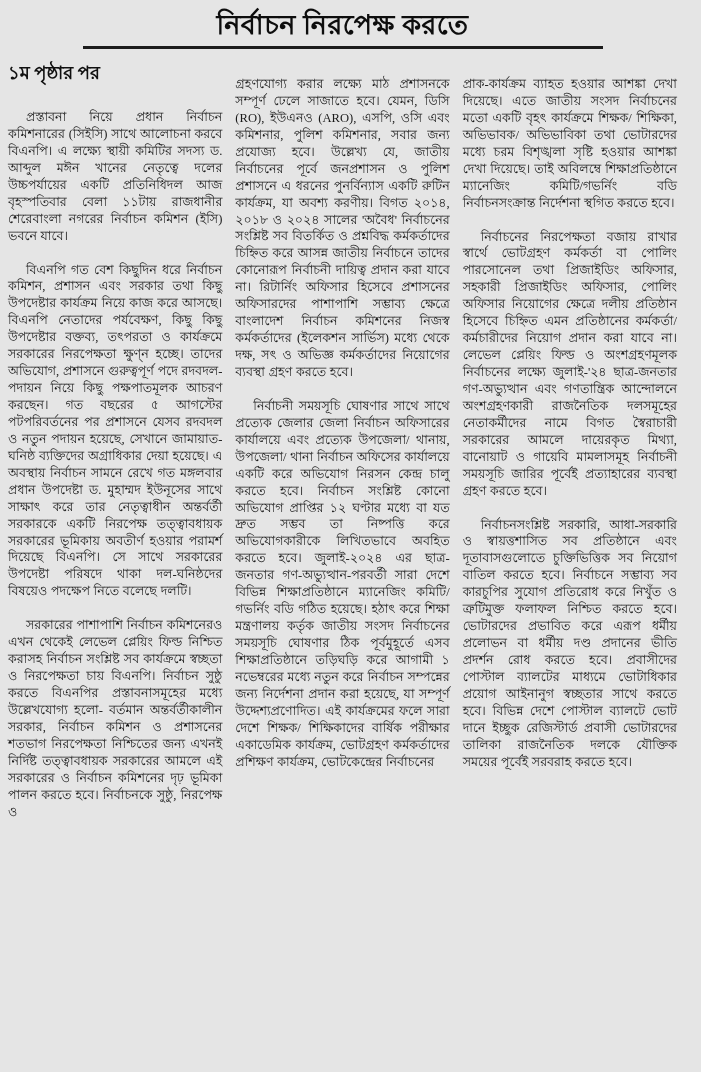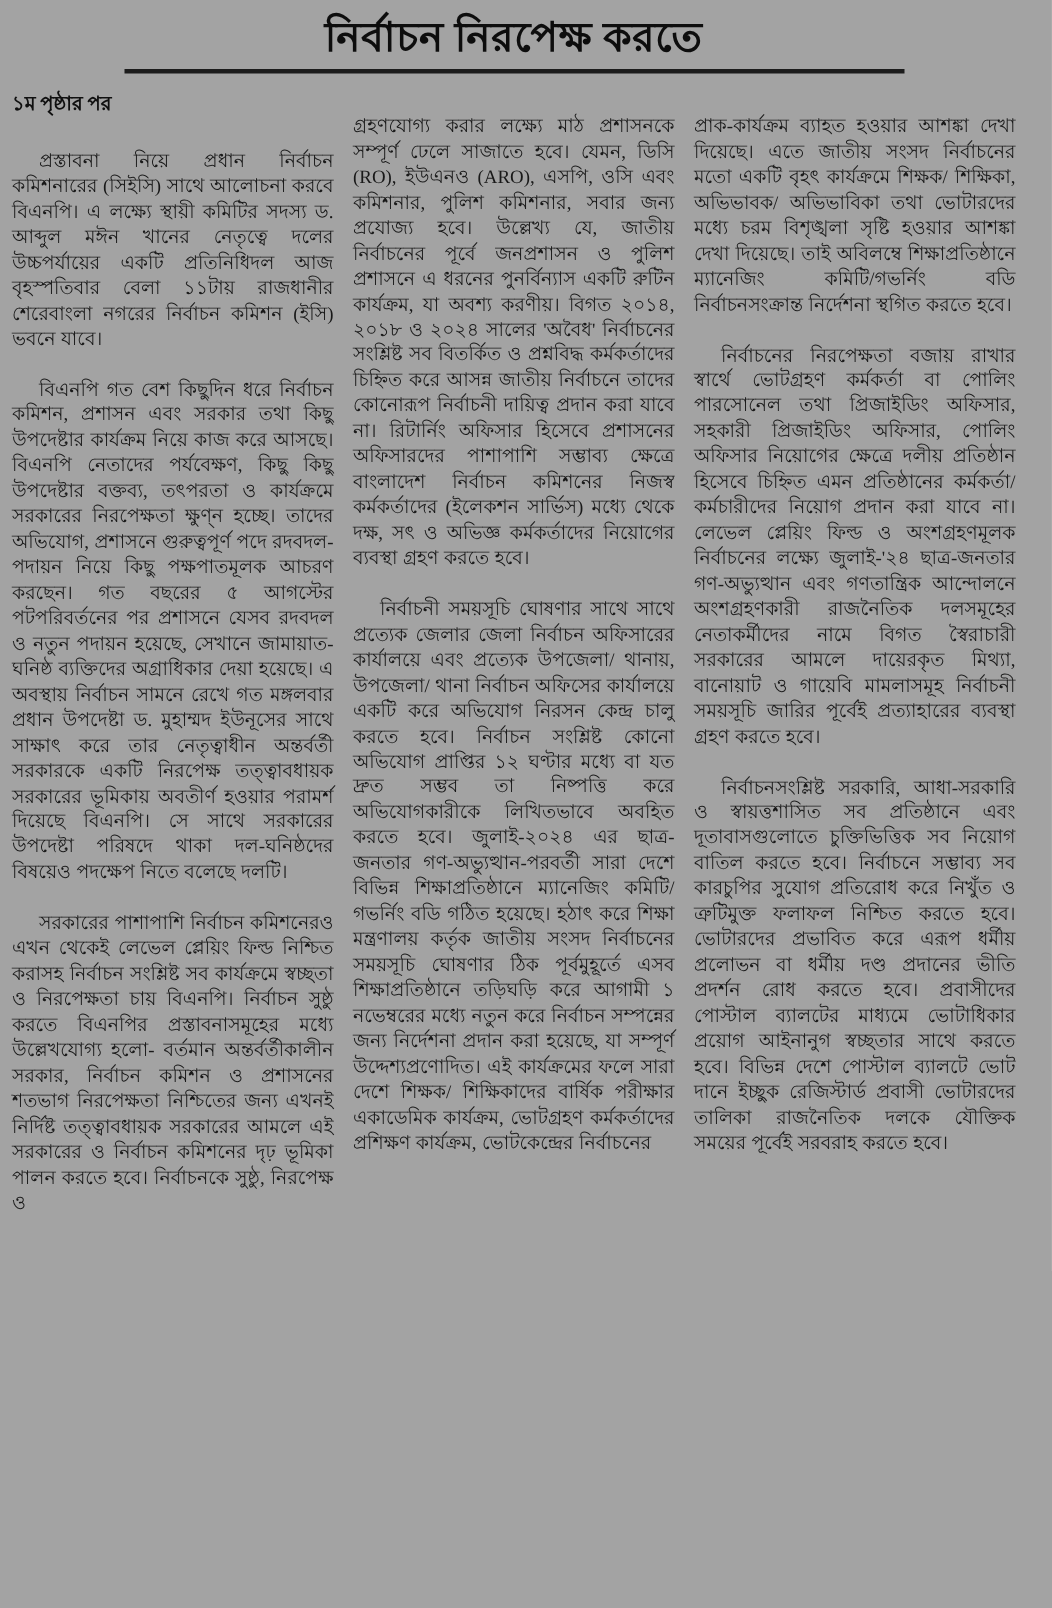--- a/index.html
+++ b/index.html
@@ -5,21 +5,21 @@
   html, body { margin: 0; padding: 0; }
   body {
     background: #b9b9b6;
     font-family: "Liberation Serif", "DejaVu Serif", serif;
   }
   .page {
     position: relative;
     width: 701px;
     height: 1072px;
     margin: 0 auto;
-    background: #a3a3a3;
+    background: #e5e5e5;
     color: #161616;
     overflow: hidden;
     box-sizing: border-box;
     padding: 10px 24px 6px 8px;
   }
   .masthead {
     text-align: center;
   }
   .article-title {
     font-size: 27px;
@@ -38,21 +38,21 @@
     display: flex;
     gap: 13px;
     align-items: flex-start;
   }
   .col {
     flex: 1 1 0;
     min-width: 0;
   }
   .continued-note {
     font-weight: bold;
-    font-size: 13px;
+    font-size: 18px;
     margin: 0 0 19px 0;
     color: #101010;
   }
   .col p {
     margin: 17px 0 7px 0;
     font-size: 12.6px;
     line-height: 1.345;
     text-align: justify;
     text-indent: 18px;
     word-spacing: 0.5px;

